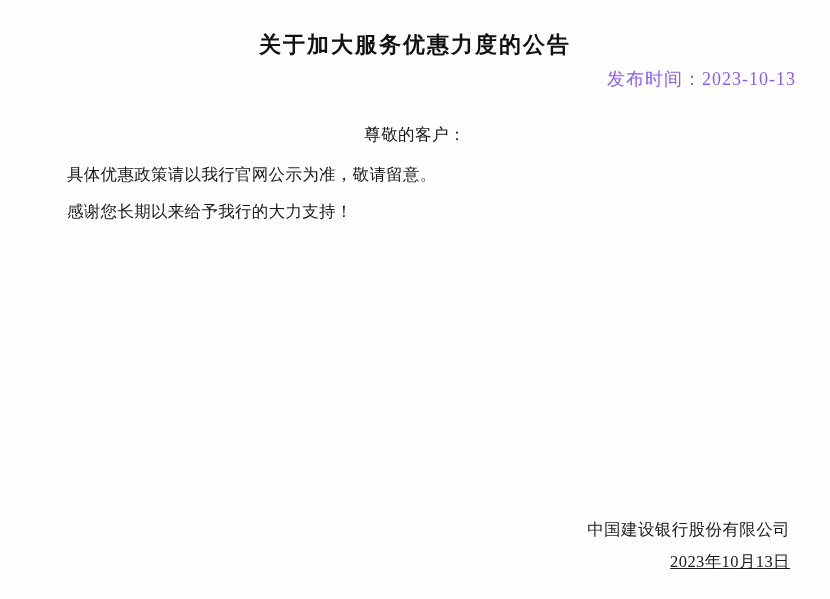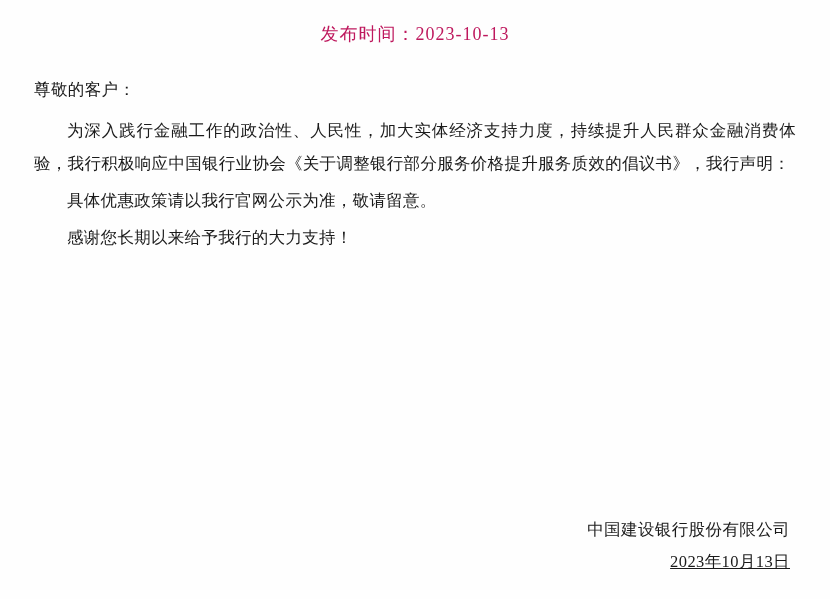--- a/index.html
+++ b/index.html
@@ -25,35 +25,36 @@
   .doc-title {
     text-align: center;
     font-size: 22px;
     font-weight: bold;
     letter-spacing: 2px;
     color: #111;
     margin: 8px 0 0 0;
     line-height: 1.4;
   }
   .doc-subtitle {
-    text-align: center;
+    text-align: right;
     font-size: 18px;
-    color: #be185d;
+    color: #8b5cf6;
     letter-spacing: 1px;
-    margin: 0 0 0 0;
+    margin: 6px 0 0 0;
     line-height: 1.4;
   }
   .body-block {
     margin-top: 30px;
   }
   .salutation {
     font-size: 16.5px;
     line-height: 1.6;
     letter-spacing: 0.4px;
     margin: 0 0 10px 0;
+    text-align: center;
   }
   .para {
     font-size: 16.5px;
     line-height: 2.0;
     letter-spacing: 0.3px;
     text-indent: 2em;
     text-align: justify;
     text-justify: inter-ideograph;
     margin: 0 0 4px 0;
   }
@@ -77,26 +78,26 @@
     line-height: 1.9;
     letter-spacing: 0.4px;
     text-decoration: underline;
   }
 </style>
 </head>
 <body>
 
 <div class="page">
 
+  <h1 class="doc-title">关于加大服务优惠力度的公告</h1>
 
   <div class="doc-subtitle">发布时间：2023-10-13</div>
 
   <div class="body-block">
     <p class="salutation">尊敬的客户：</p>
-    <p class="para">为深入践行金融工作的政治性、人民性，加大实体经济支持力度，持续提升人民群众金融消费体验，我行积极响应中国银行业协会《关于调整银行部分服务价格提升服务质效的倡议书》，我行声明：</p>
     <p class="para">具体优惠政策请以我行官网公示为准，敬请留意。</p>
     <p class="para tight">感谢您长期以来给予我行的大力支持！</p>
   </div>
 
   <div class="signature-block">
     <div class="sign-org">中国建设银行股份有限公司</div>
     <div class="sign-date">2023年10月13日</div>
   </div>
 
 </div>

